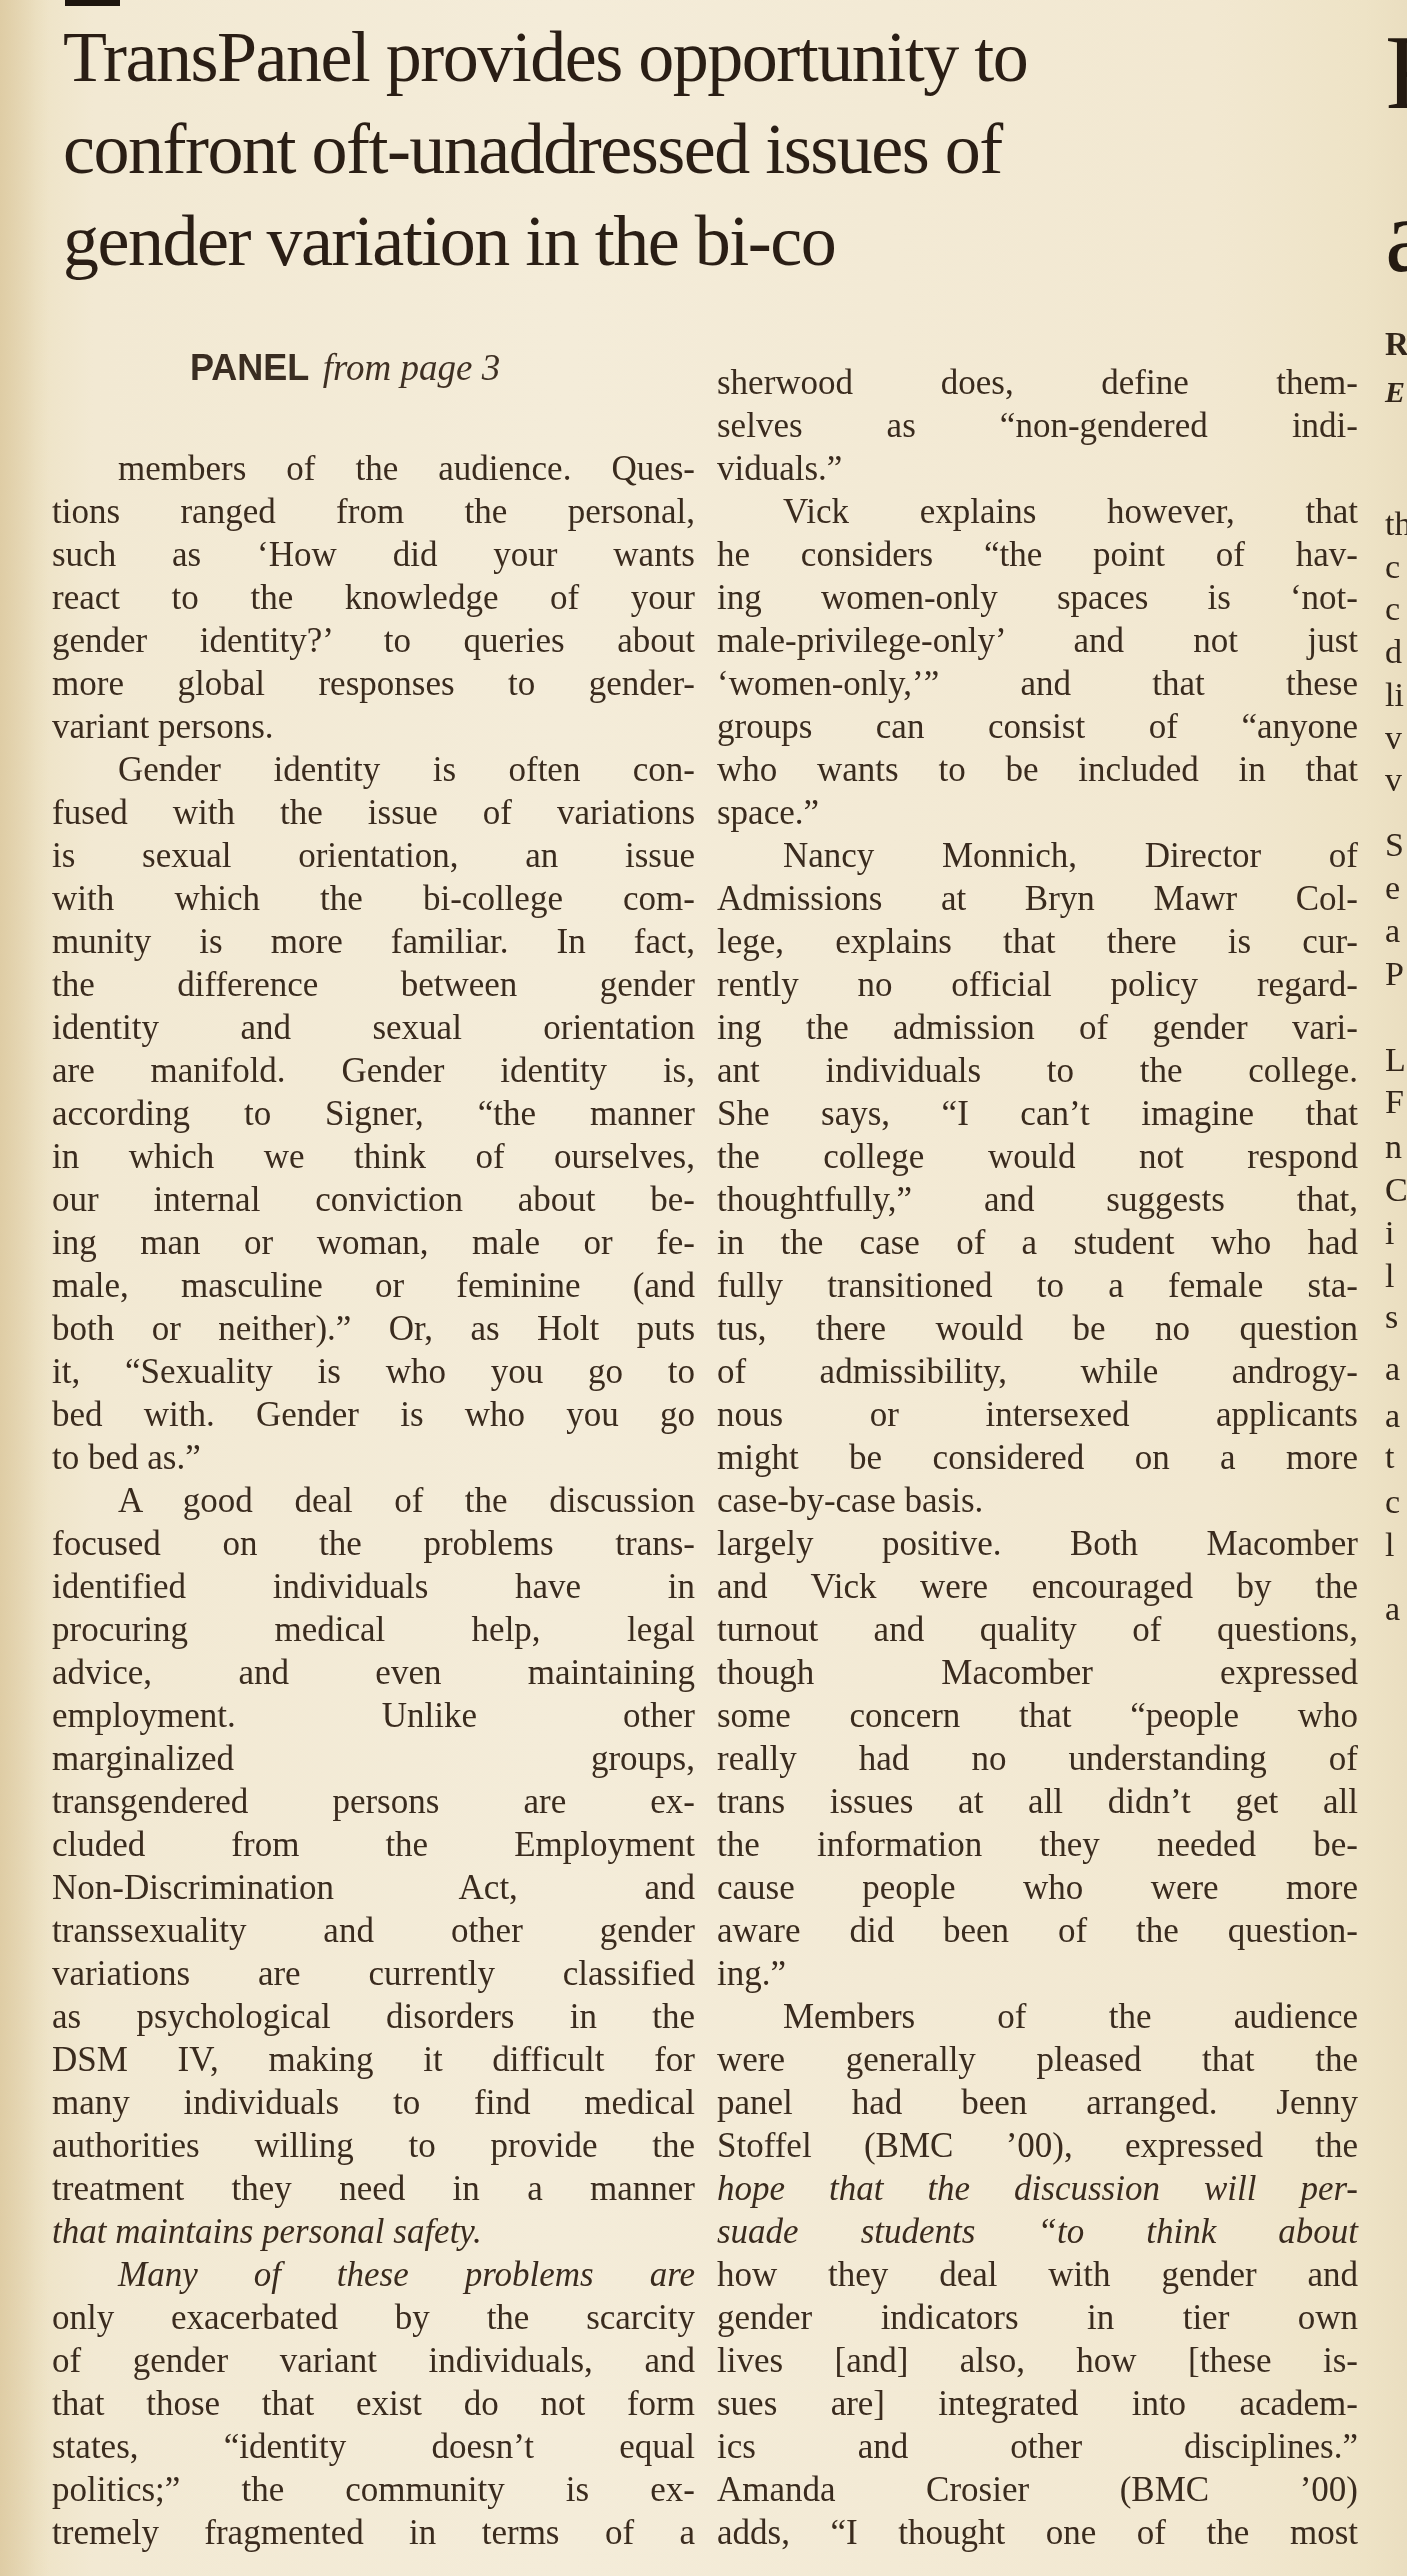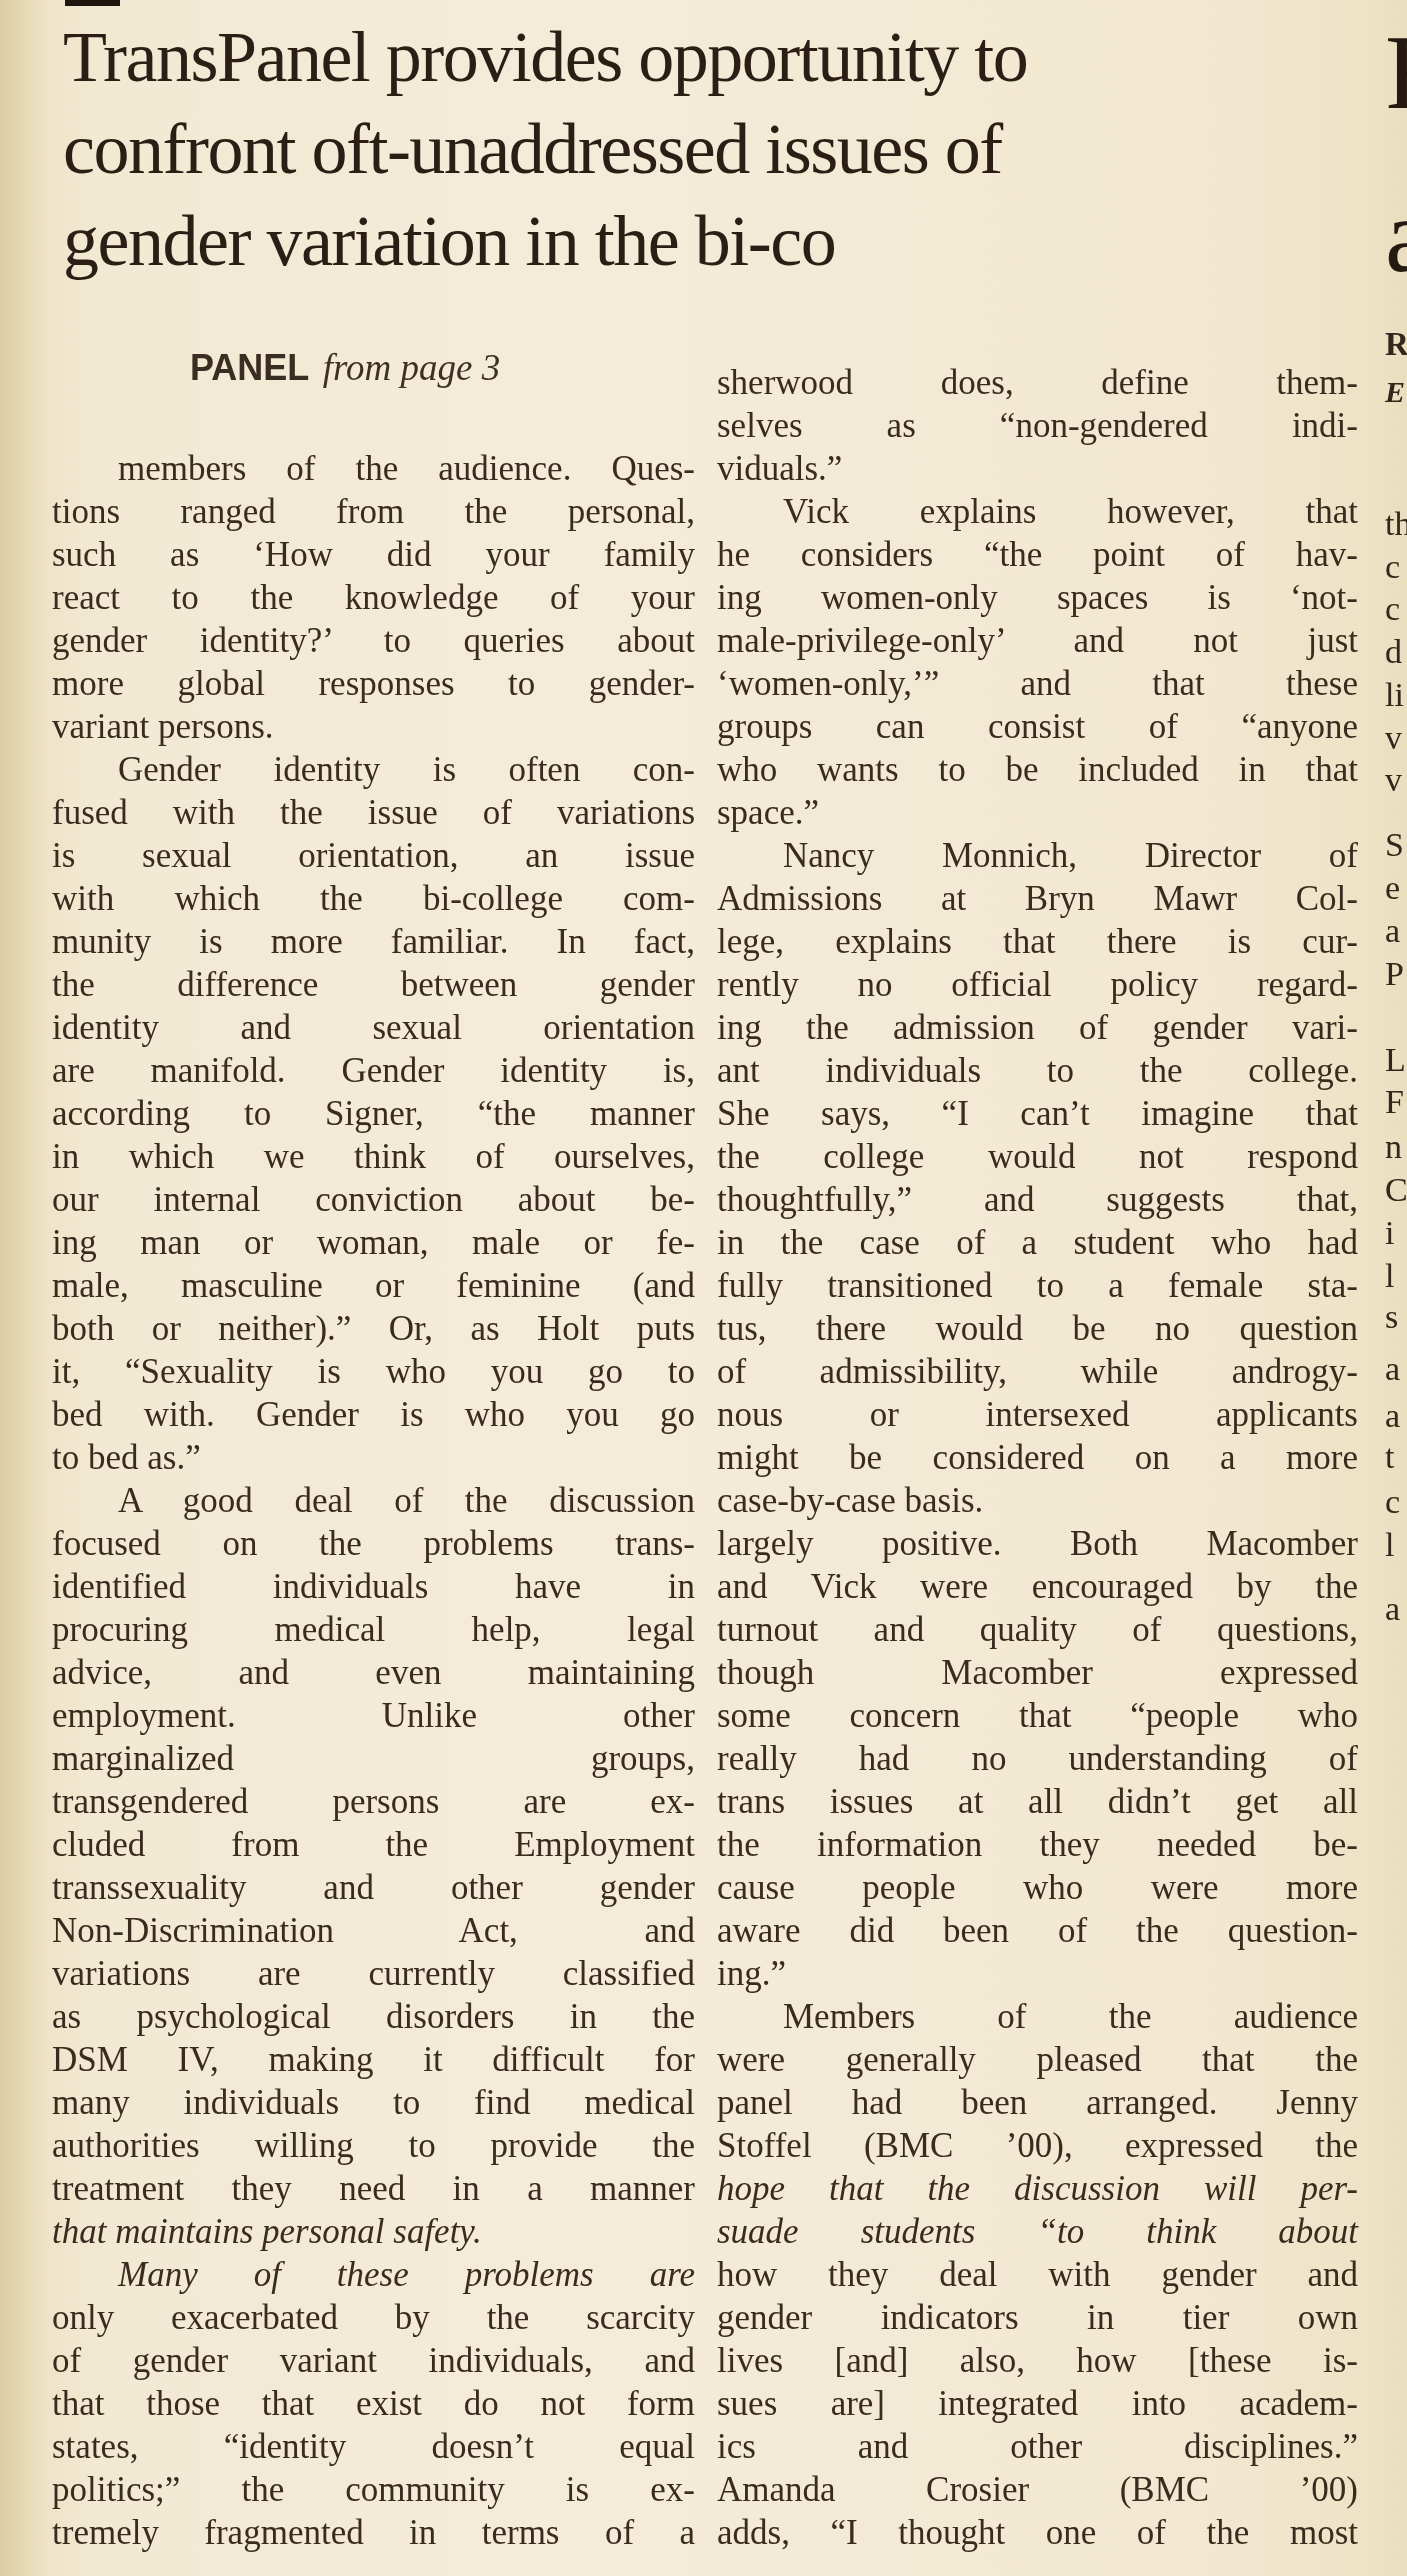--- a/index.html
+++ b/index.html
@@ -65,21 +65,21 @@
       <div class="title-line">gender variation in the bi-co</div>
     </div>
 
   <div class="cont">
     <span class="panel-label">PANEL</span><span class="panel-note">from page 3</span>
   </div>
 
   <div class="bodycol col-left">
       <div class="bl ind">members of the audience. Ques-</div>
       <div class="bl">tions ranged from the personal,</div>
-      <div class="bl">such as ‘How did your family</div>
+      <div class="bl">such as ‘How did your wants</div>
       <div class="bl">react to the knowledge of your</div>
       <div class="bl">gender identity?’ to queries about</div>
       <div class="bl">more global responses to gender-</div>
       <div class="bl end">variant persons.</div>
       <div class="bl ind">Gender identity is often con-</div>
       <div class="bl">fused with the issue of variations</div>
       <div class="bl">is sexual orientation, an issue</div>
       <div class="bl">with which the bi-college com-</div>
       <div class="bl">munity is more familiar. In fact,</div>
       <div class="bl">the difference between gender</div>
@@ -96,22 +96,22 @@
       <div class="bl end">to bed as.”</div>
       <div class="bl ind">A good deal of the discussion</div>
       <div class="bl">focused on the problems trans-</div>
       <div class="bl">identified individuals have in</div>
       <div class="bl">procuring medical help, legal</div>
       <div class="bl">advice, and even maintaining</div>
       <div class="bl">employment. Unlike other</div>
       <div class="bl">marginalized groups,</div>
       <div class="bl">transgendered persons are ex-</div>
       <div class="bl">cluded from the Employment</div>
+      <div class="bl">Non-Discrimination Act, and</div>
       <div class="bl">transsexuality and other gender</div>
-      <div class="bl">Non-Discrimination Act, and</div>
       <div class="bl">variations are currently classified</div>
       <div class="bl">as psychological disorders in the</div>
       <div class="bl">DSM IV, making it difficult for</div>
       <div class="bl">many individuals to find medical</div>
       <div class="bl">authorities willing to provide the</div>
       <div class="bl">treatment they need in a manner</div>
       <div class="bl end it">that maintains personal safety.</div>
       <div class="bl ind it">Many of these problems are</div>
       <div class="bl">only exacerbated by the scarcity</div>
       <div class="bl">of gender variant individuals, and</div>

